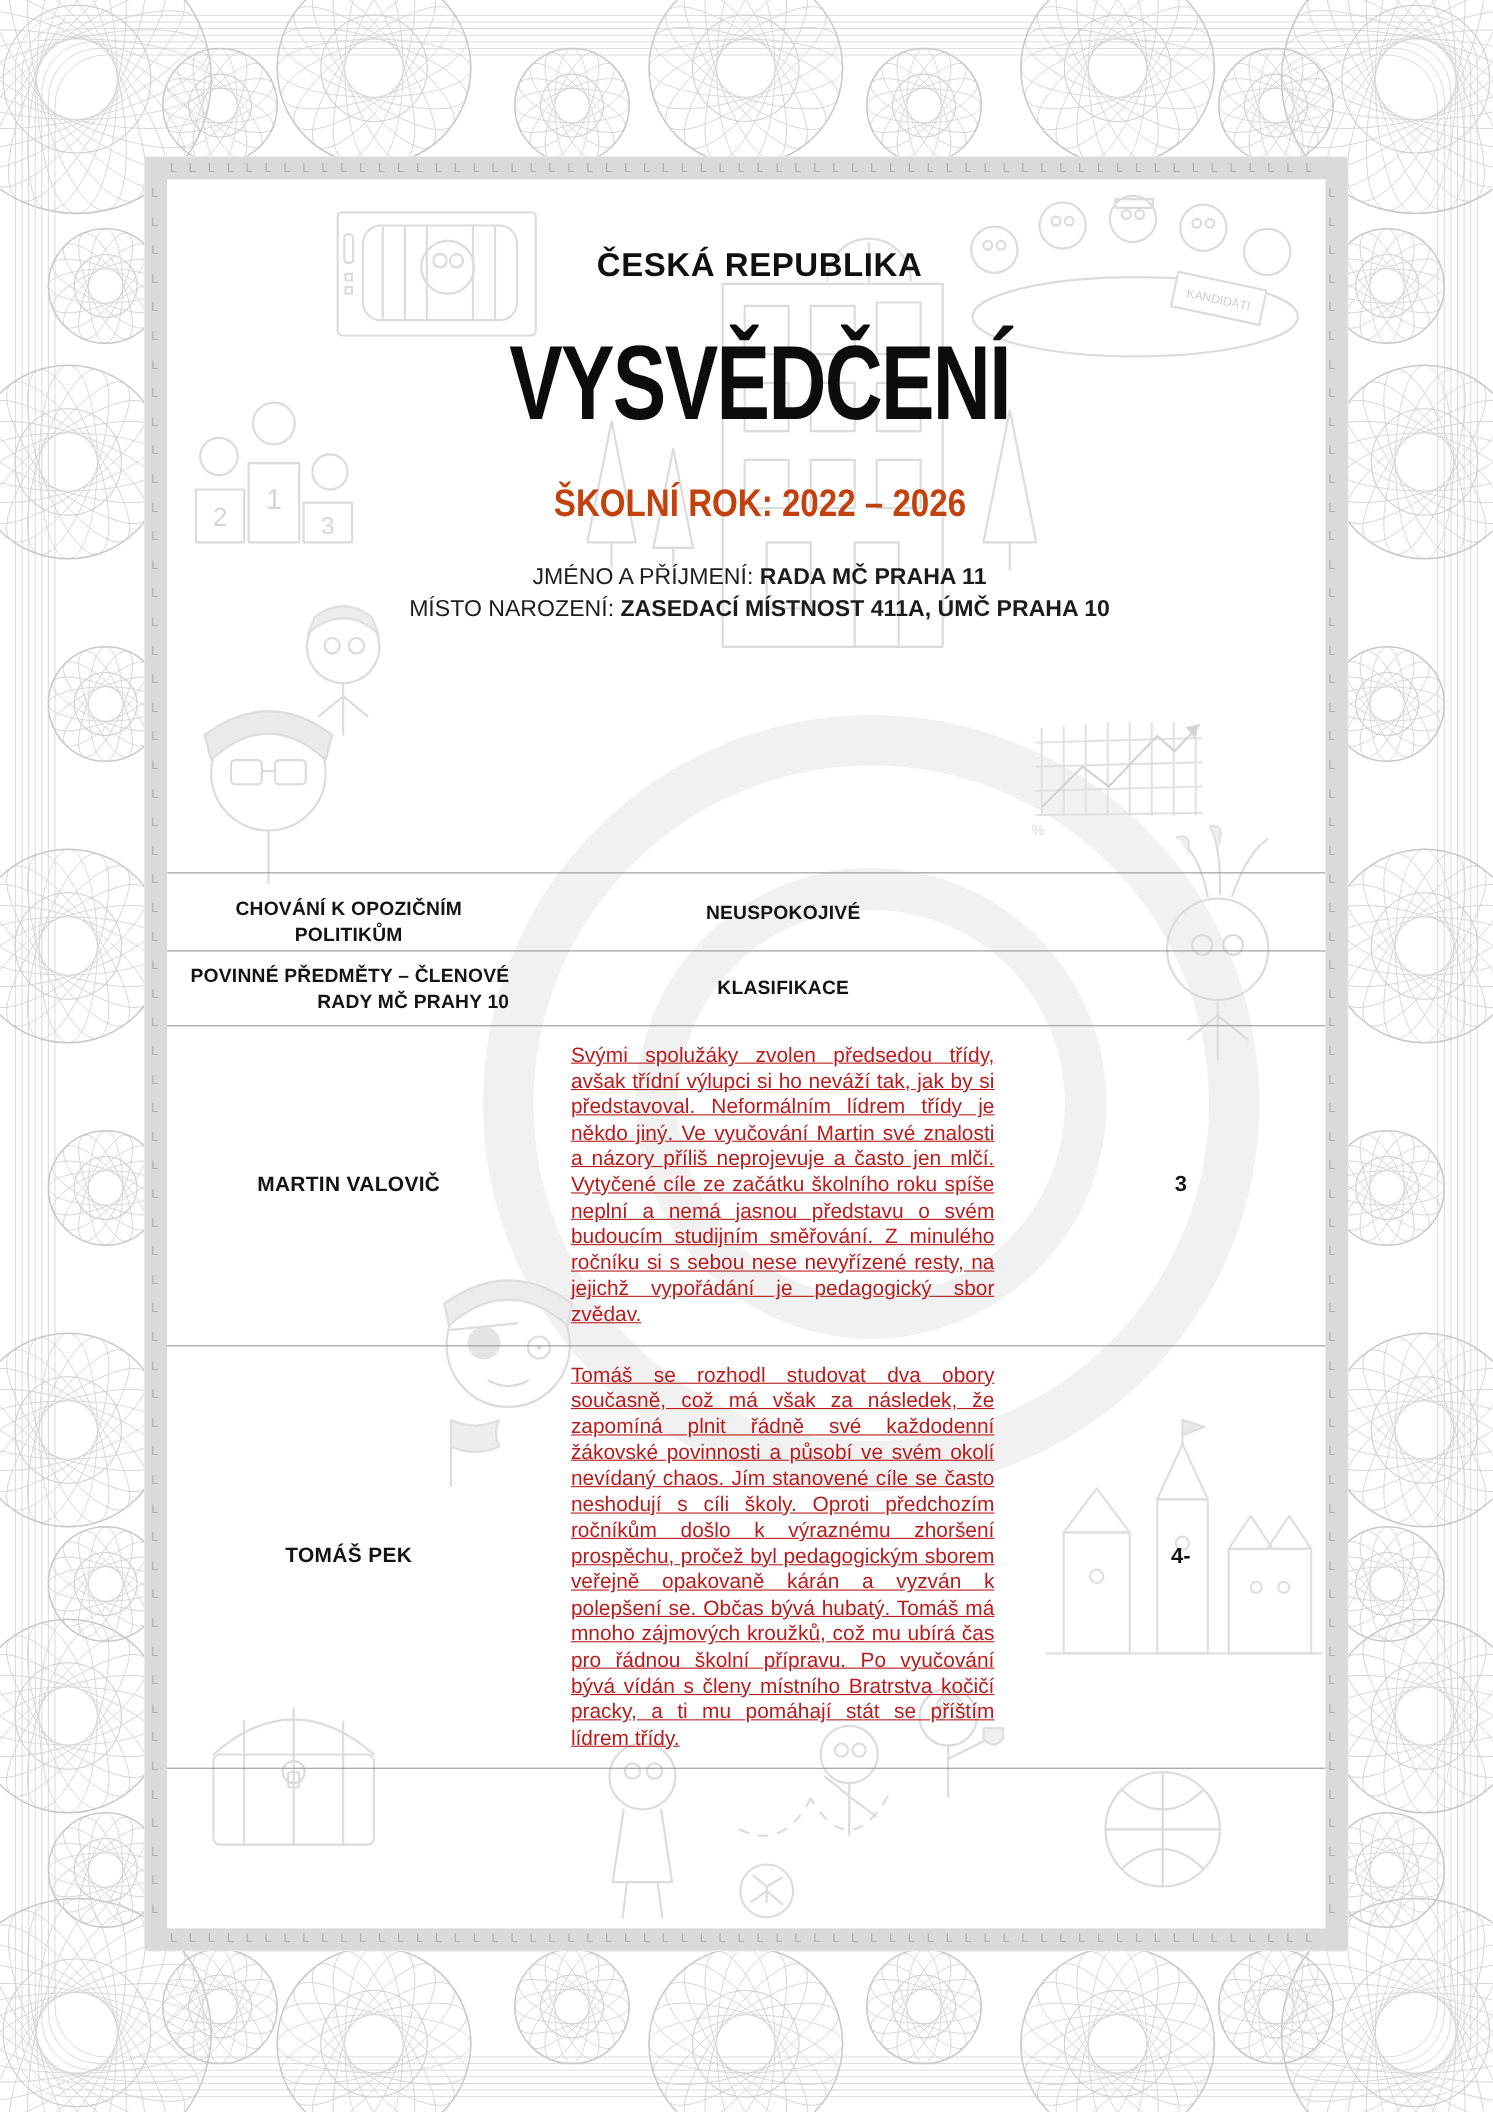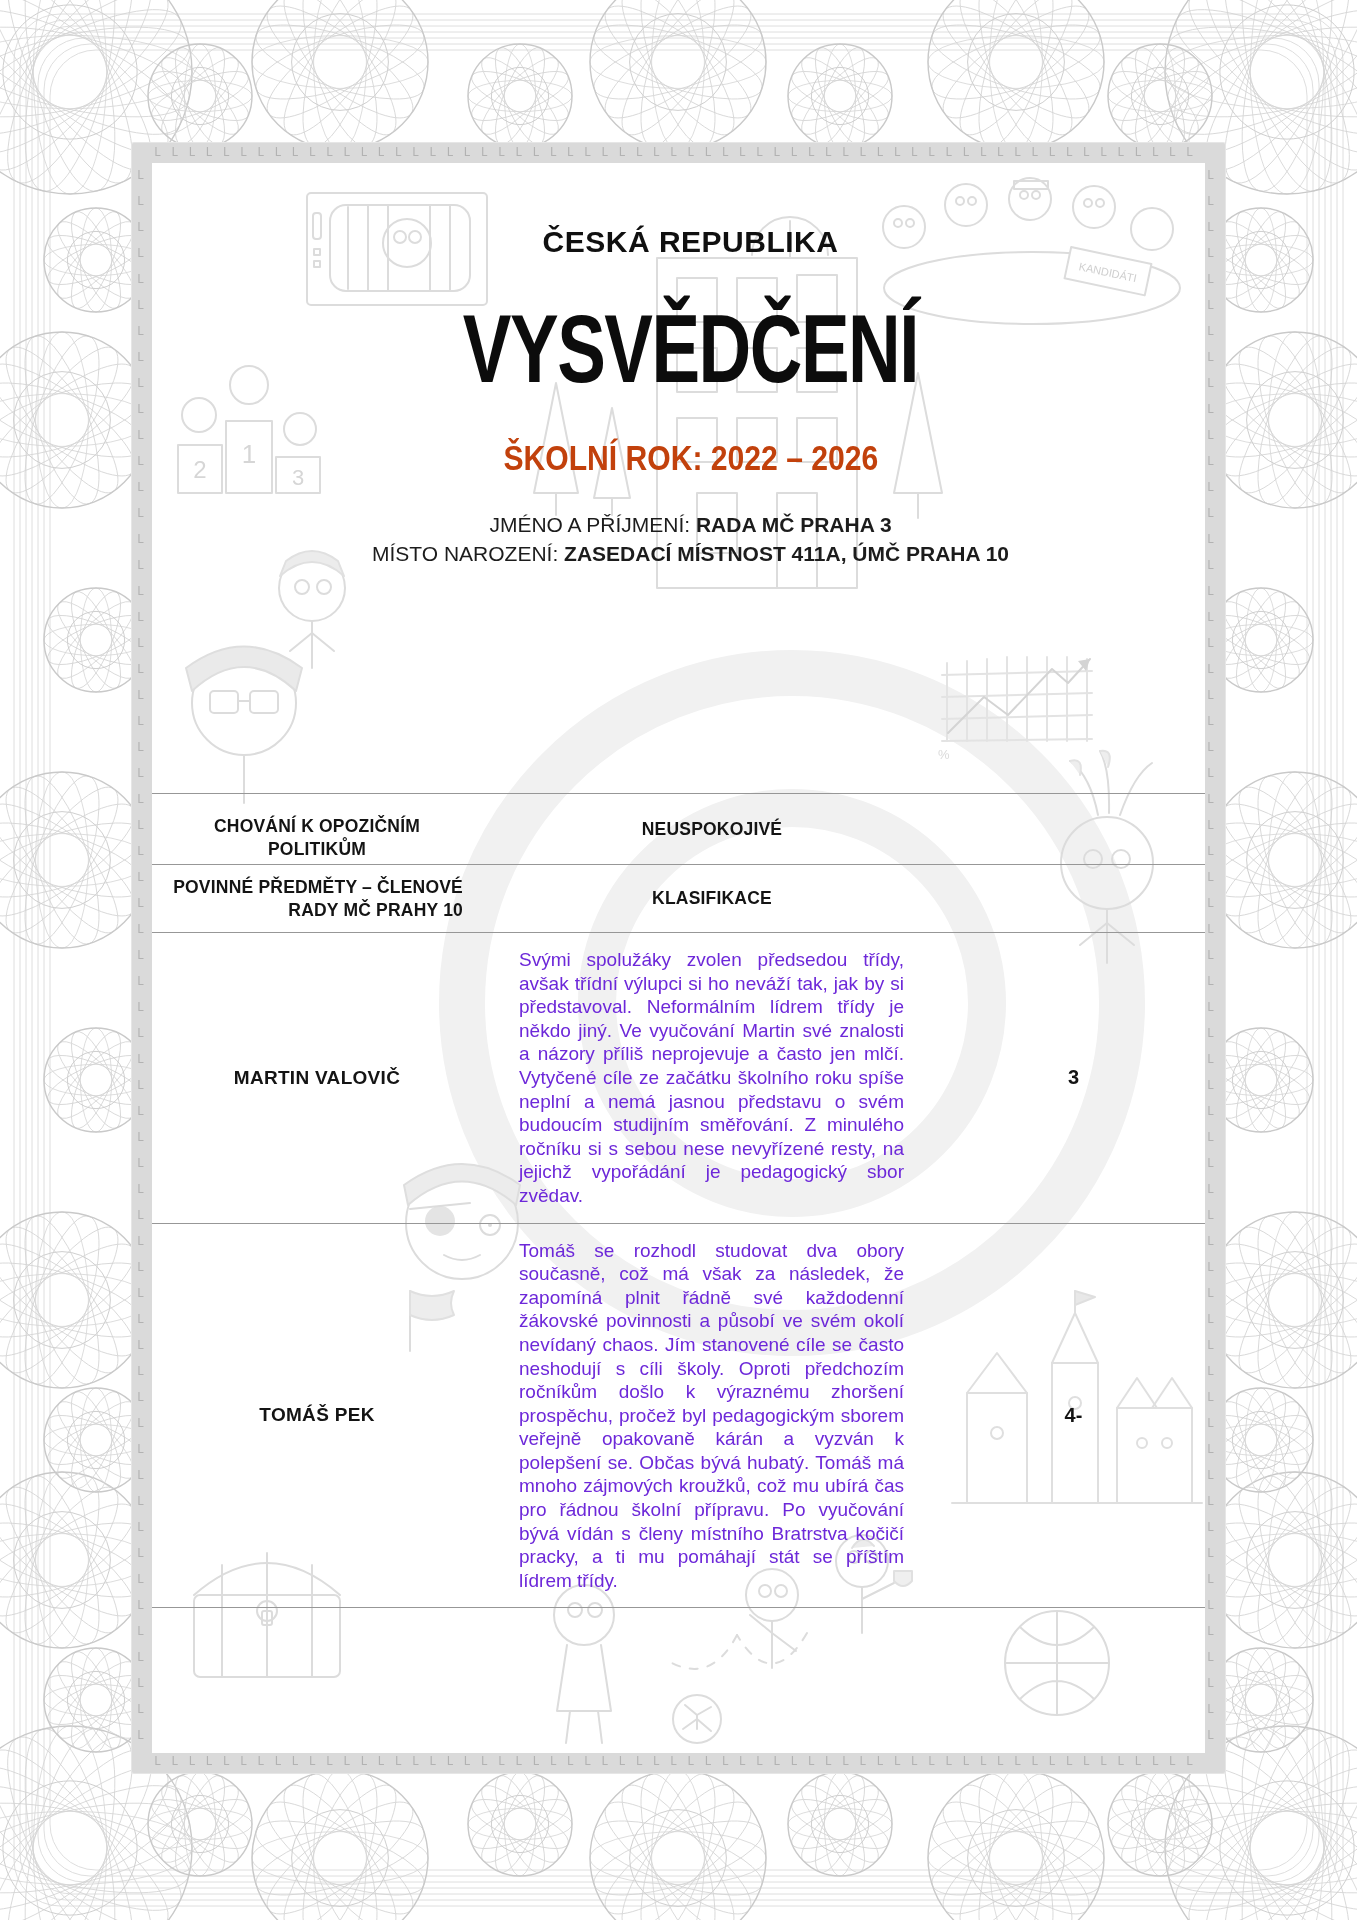--- a/index.html
+++ b/index.html
@@ -44,21 +44,21 @@
   
   .report-table{position:absolute;left:0;right:0;top:630px;border-top:1px solid #979797;}
   .t-row{display:grid;grid-template-columns:330px 460px 1fr;border-bottom:1px solid #979797;align-items:center;}
   .row-behavior{min-height:70px;}
   .row-headers{min-height:67px;}
   .cell{display:flex;align-items:center;justify-content:center;text-align:center;}
   .h-label{font-weight:700;font-size:17.5px;line-height:1.3;color:#141414;letter-spacing:.2px;}
   .w250{max-width:252px;margin-top:18px;}
   .w290{max-width:292px;text-align:right;}
   .assess-cell{display:block;padding:15px 38px 15px 37px;
-    font-size:19px;line-height:23.6px;color:#6d28d9;text-align:justify;}
+    font-size:19px;line-height:23.6px;color:#b91c1c;text-align:justify;text-decoration:underline;}
   .name-cell{font-weight:700;font-size:19px;color:#141414;letter-spacing:.3px;}
   .grade-cell{font-weight:700;font-size:20px;color:#141414;}
   .row-student{min-height:100px;}
 </style>
 </head>
 <body>
 
 <svg id="guilloche-svg" width="1357" height="1920" viewBox="0 0 1357 1920">
     <rect x="14" y="14" width="1329" height="1892" rx="46" fill="none" stroke="#dadada" stroke-width="0.9"></rect>
     <rect x="20" y="20" width="1317" height="1880" rx="46" fill="none" stroke="#dadada" stroke-width="0.9"></rect>
@@ -705,21 +705,21 @@
         <span class="cond">VYSVĚDČENÍ</span>
       </h1>
 
       <div class="school-year center">
         <span class="cond">ŠKOLNÍ ROK: 2022 – 2026</span>
       </div>
 
       <div class="info-block center">
         <div class="info-line">
           <span class="lbl">JMÉNO A PŘÍJMENÍ:</span>
-          <b>RADA MČ PRAHA 3</b>
+          <b>RADA MČ PRAHA 11</b>
         </div>
         <div class="info-line">
           <span class="lbl">MÍSTO NAROZENÍ:</span>
           <b>ZASEDACÍ MÍSTNOST 411A, ÚMČ PRAHA 10</b>
         </div>
       </div>
 
       <div class="report-table">
 
         <div class="t-row row-behavior">

